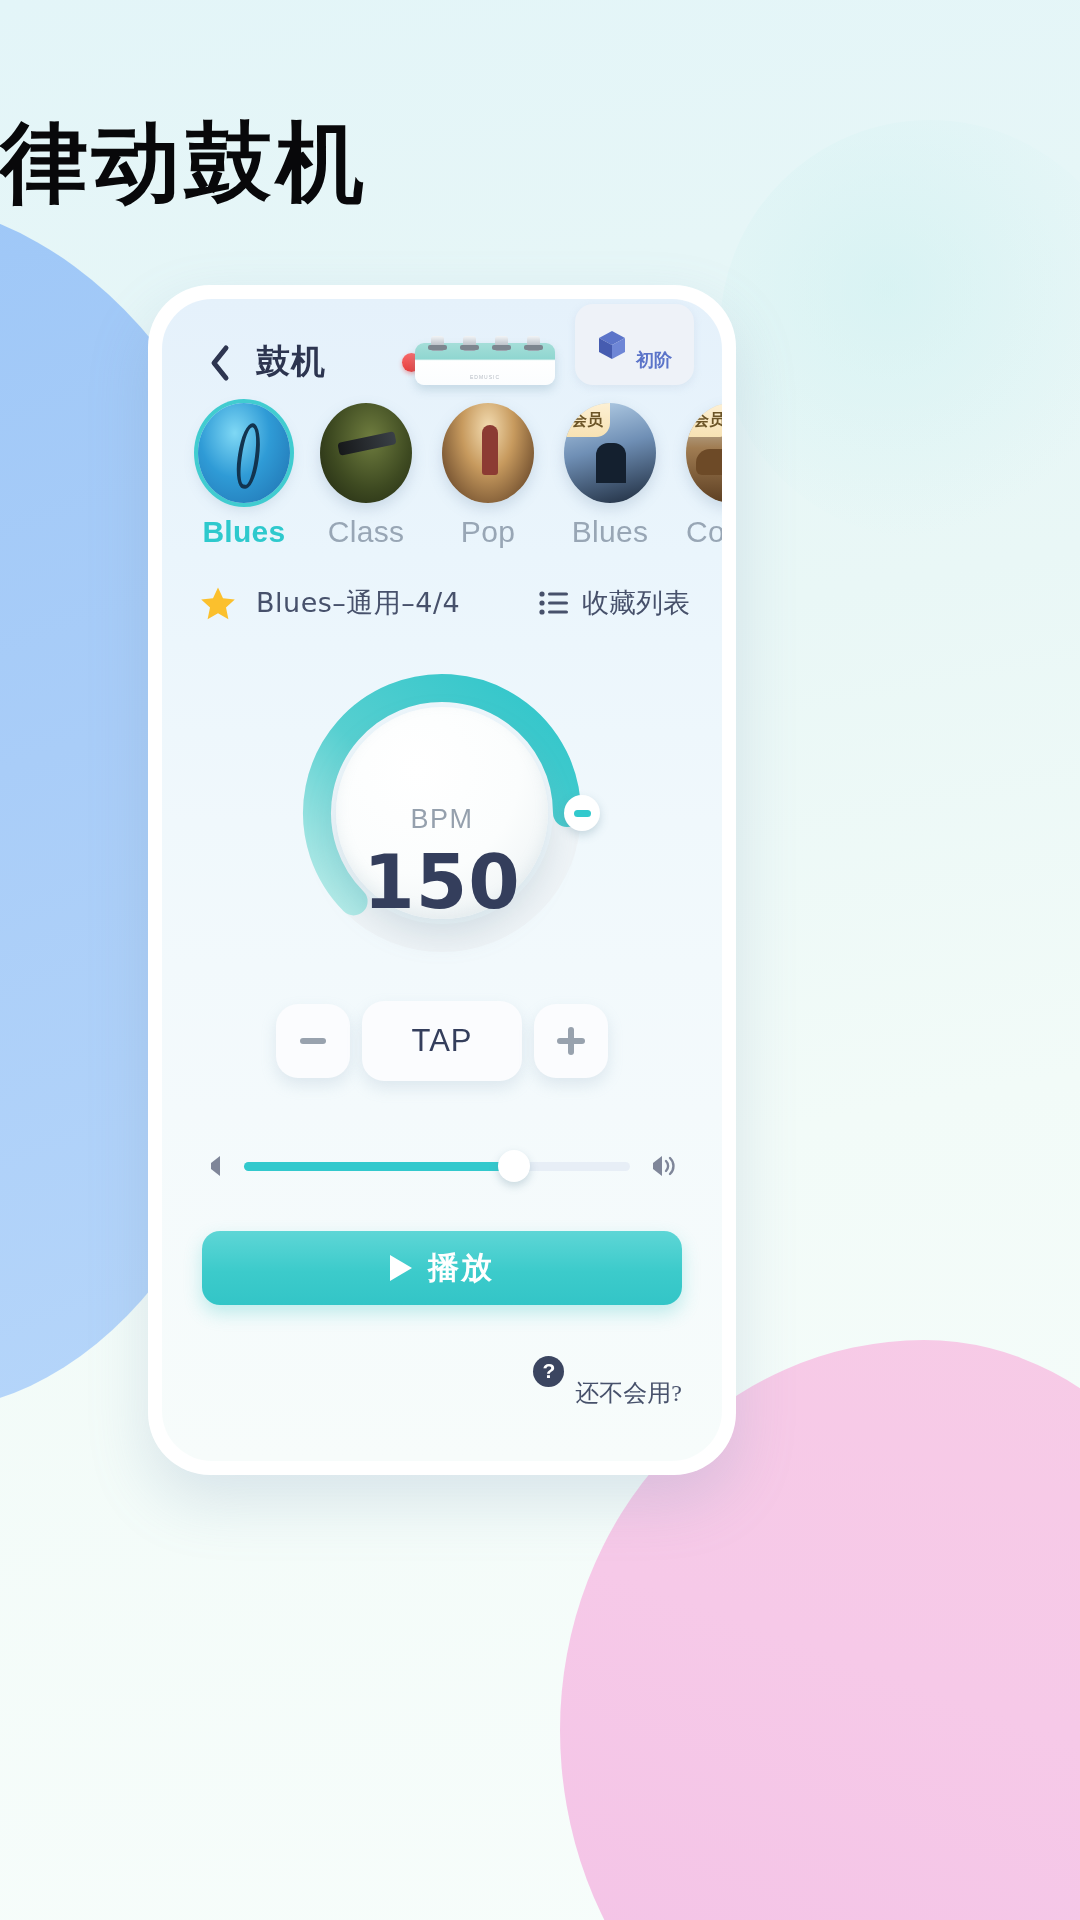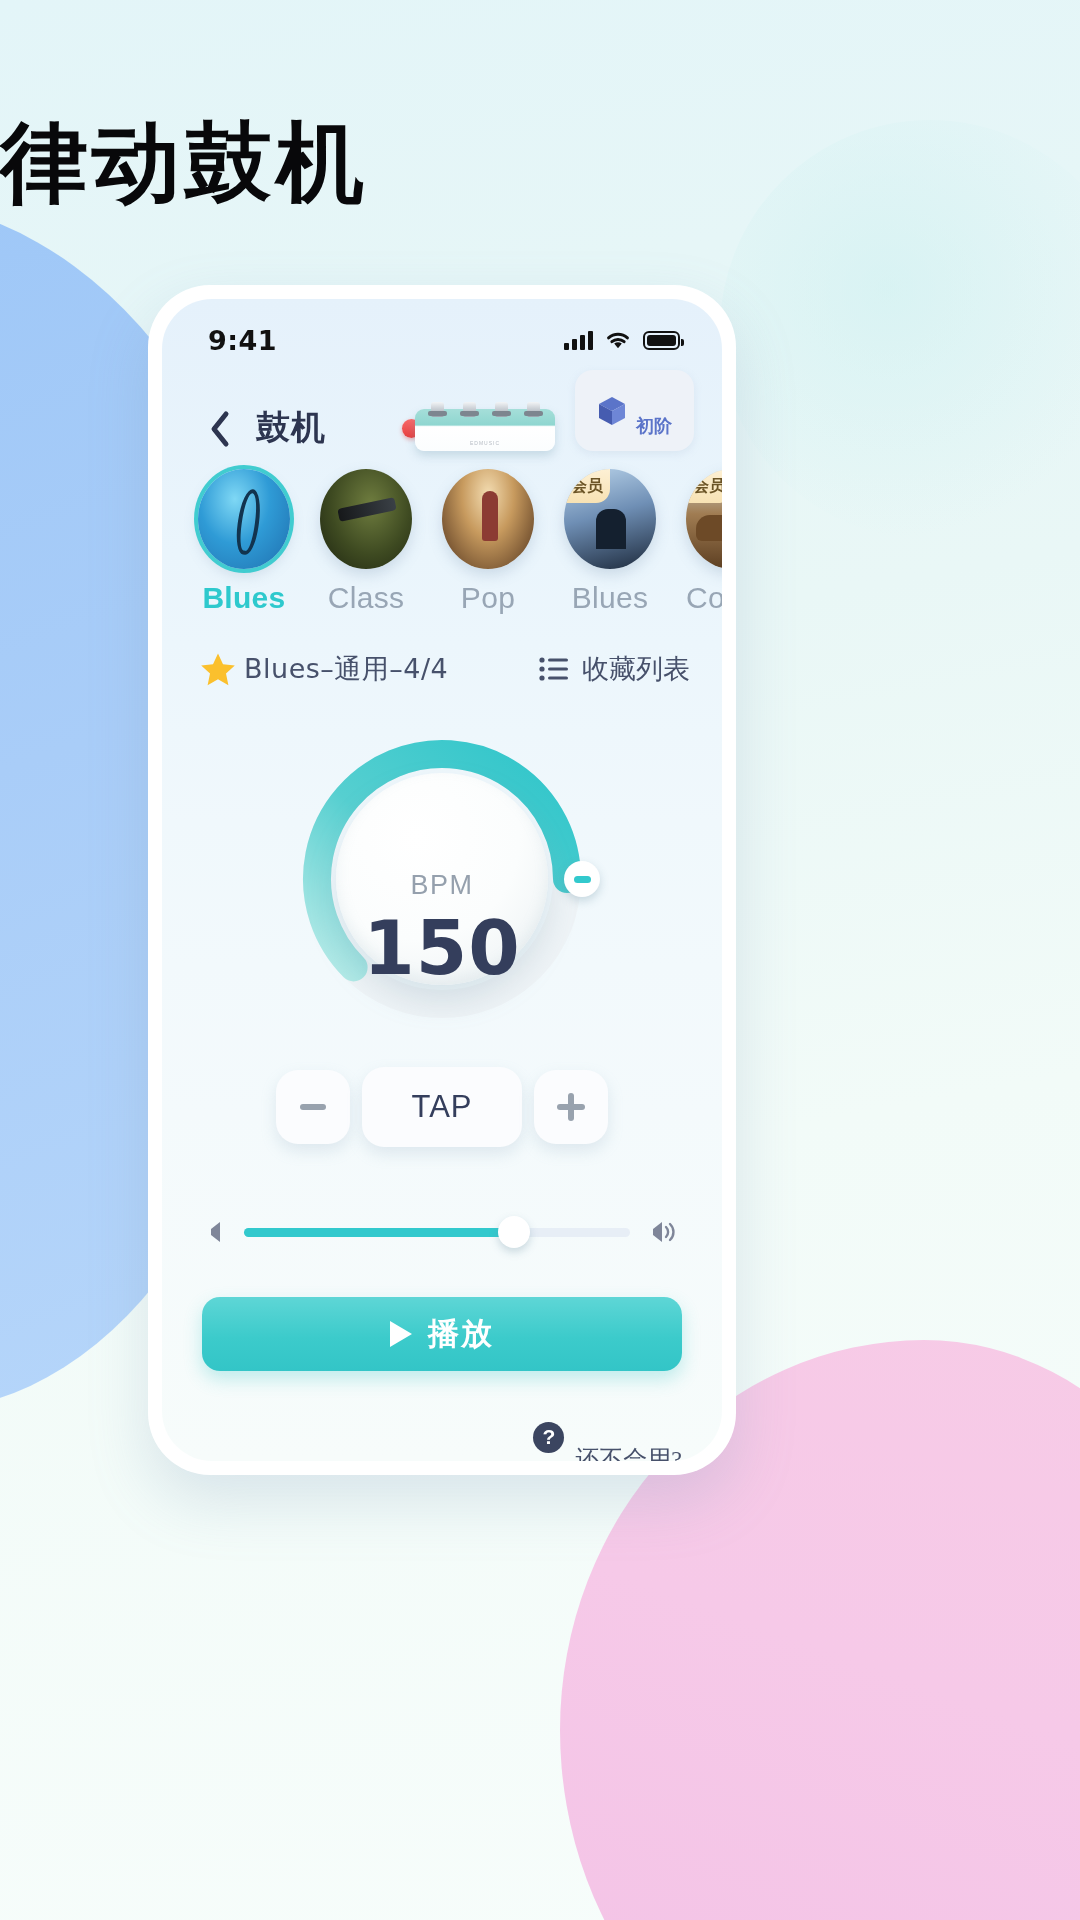--- a/index.html
+++ b/index.html
@@ -159,21 +159,21 @@
   .art-rock:after{content:"";position:absolute;left:32px;top:40px;width:30px;height:40px;
      background:#14202f;border-radius:12px 12px 0 0;}
   .art-country{background:linear-gradient(180deg,#cfd8d6 0%,#a07c52 45%,#5d3f22 100%);}
   .art-country:after{content:"";position:absolute;left:10px;top:46px;width:72px;height:26px;
      background:#6d4a27;border-radius:14px 10px 6px 6px;}
 
   
   .fav-row{
     display:flex;align-items:center;padding:26px 32px 0 38px;
   }
-  .fav-left{display:flex;align-items:center;gap:8px;cursor:pointer;}
+  .fav-left{display:flex;align-items:center;gap:20px;cursor:pointer;}
   .fav-name{font-size:27px;color:#47516b;letter-spacing:.5px;
     font-family:"DejaVu Sans","Liberation Sans",sans-serif;}
   .fav-right{display:flex;align-items:center;gap:13px;margin-left:auto;cursor:pointer;}
   .fav-right .txt{font-size:27px;color:#47516b;
     font-family:"DejaVu Sans","Liberation Sans",sans-serif;}
 
   
   .dial-wrap{
     margin:42px auto 0;width:300px;height:300px;position:relative;
   }
@@ -264,39 +264,20 @@
 
 <div class="blob-blue"></div>
 <div class="blob-teal"></div>
 <div class="blob-pink"></div>
 
 <div class="page-title">律动鼓机</div>
 
 <div class="phone">
   <div class="screen">
 
-    <div class="statusbar">
-      <div class="status-time">9:41</div>
-      <div class="status-icons">
-        <span class="bars">
-            <i></i>
-            <i></i>
-            <i></i>
-            <i></i>
-          </span>
-        <svg width="26" height="19" viewBox="0 0 26 19">
-          <path d="M13 17.3 L9.2 12.6 a6.4 6.4 0 0 1 7.6 0 Z" fill="#111"></path>
-          <path d="M3.6 6.9 a14 14 0 0 1 18.8 0" stroke="#111" stroke-width="3" fill="none" stroke-linecap="round"></path>
-          <path d="M6.9 10.7 a9.2 9.2 0 0 1 12.2 0" stroke="#111" stroke-width="3" fill="none" stroke-linecap="round"></path>
-        </svg>
-        <span class="battery">
-            <span></span>
-          </span>
-      </div>
-    </div>
 
     <div class="navbar">
       <div class="back-btn">
         <svg width="24" height="38" viewBox="0 0 24 38">
           <path d="M18 4 L6 19 L18 34" stroke="#2d3550" stroke-width="5" fill="none" stroke-linecap="round" stroke-linejoin="round"></path>
         </svg>
       </div>
       <div class="nav-title">鼓机</div>
 
       <div class="pedal-wrap">

